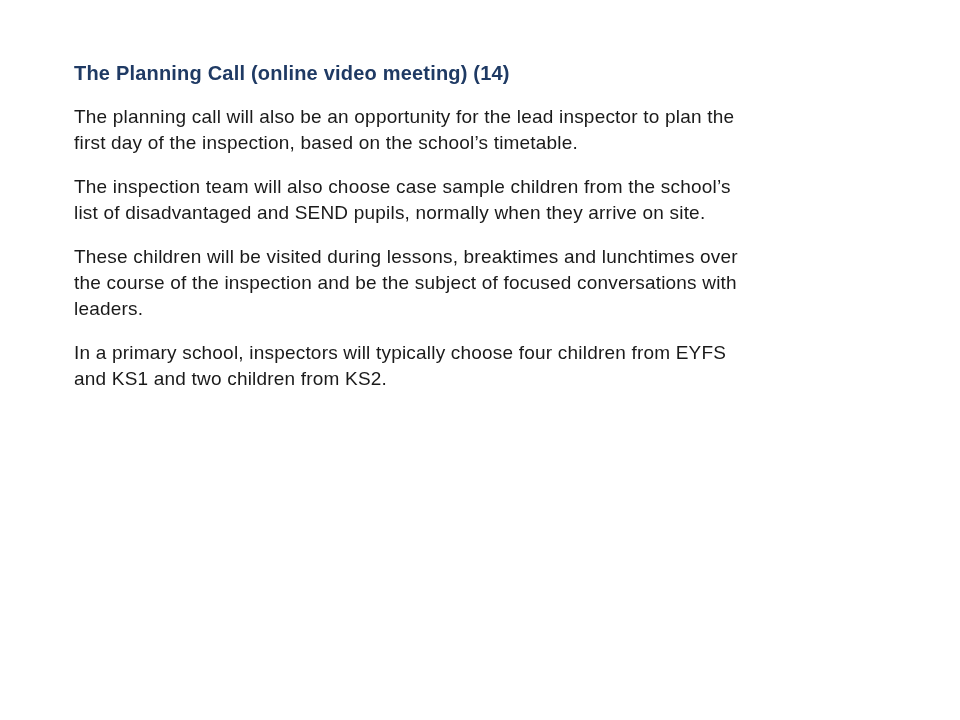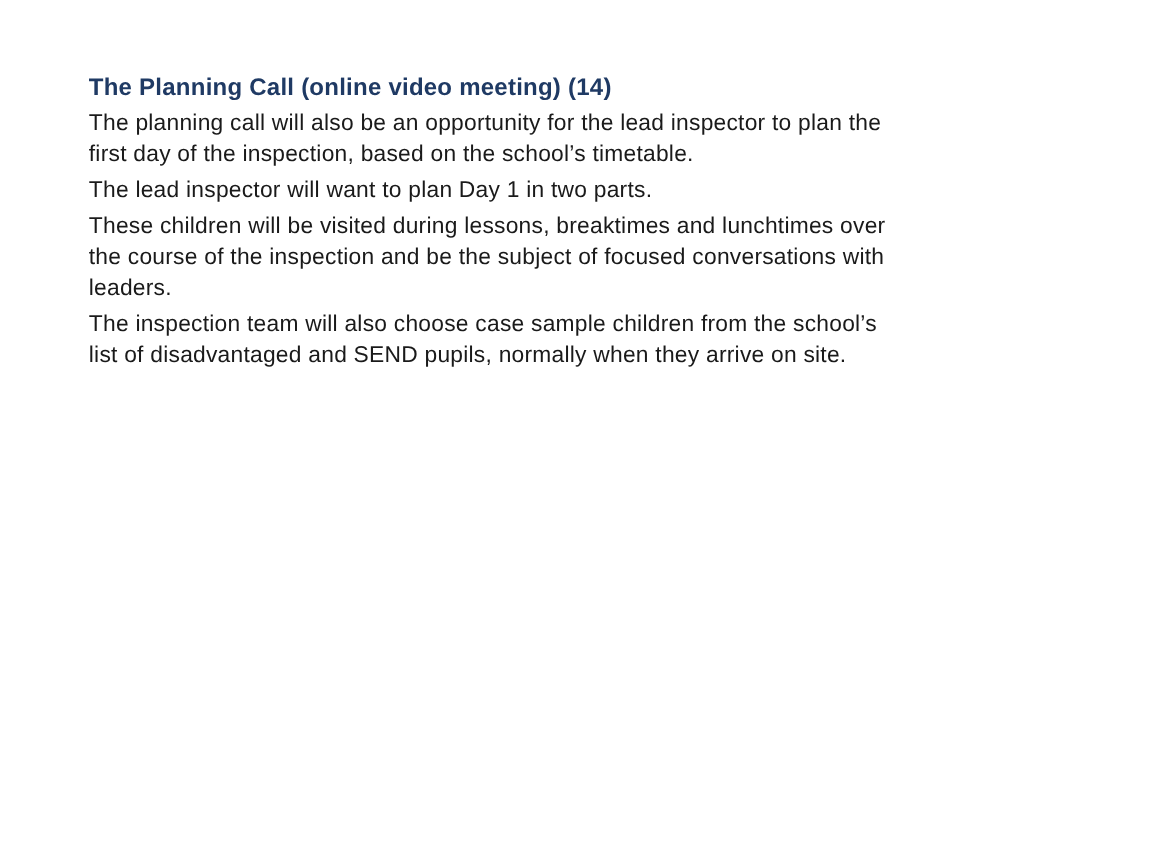--- a/index.html
+++ b/index.html
@@ -25,40 +25,41 @@
   }
   .slide-title {
     margin: 60px 0 0 0;
     font-size: 20px;
     line-height: 26px;
     font-weight: bold;
     color: var(--title-color, #1f3a64);
     letter-spacing: 0.2px;
   }
   .body-text p {
-    margin: 4px 0 0 0;
+    margin: 18px 0 0 0;
     font-size: 19px;
     line-height: 26px;
     font-weight: 500;
     color: var(--body-color, #1a1a1a);
     white-space: pre-line;
     letter-spacing: 0.2px;
   }
 </style>
 </head>
 <body style="--bg: #ffffff; --title-color: #1f3a64; --body-color: #1a1a1a; --footer-color: #9b9b9b;">
 
 <div class="slide">
   <div class="content">
     <h1 class="slide-title">The Planning Call (online video meeting) (14)</h1>
     <div class="body-text">
         <p>The planning call will also be an opportunity for the lead inspector to plan the
 first day of the inspection, based on the school’s timetable.</p>
-        <p>The lead inspector will want to plan Day 1 in two parts.</p>
+        <p>The inspection team will also choose case sample children from the school’s
+list of disadvantaged and SEND pupils, normally when they arrive on site.</p>
         <p>These children will be visited during lessons, breaktimes and lunchtimes over
 the course of the inspection and be the subject of focused conversations with
 leaders.</p>
-        <p>The inspection team will also choose case sample children from the school’s
-list of disadvantaged and SEND pupils, normally when they arrive on site.</p>
+        <p>In a primary school, inspectors will typically choose four children from EYFS
+and KS1 and two children from KS2.</p>
       </div>
   </div>
 
 </div>
 
 </body></html>

